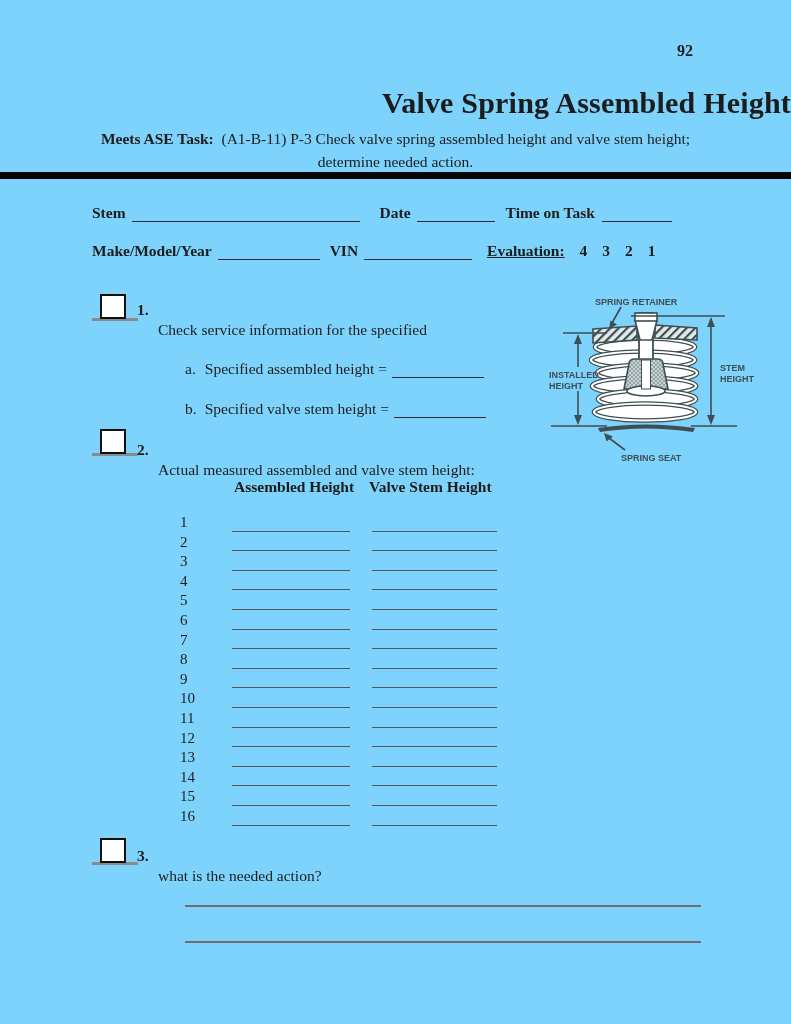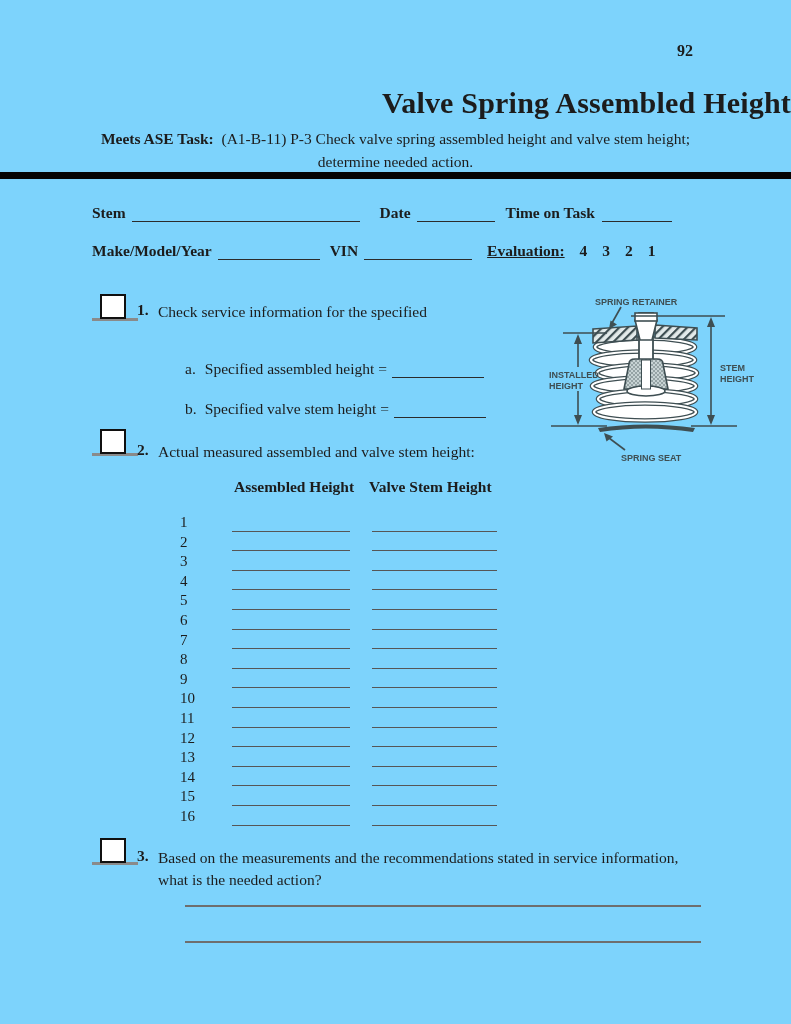--- a/index.html
+++ b/index.html
@@ -15,21 +15,21 @@
   .subtitle { left:0; top:127px; width:791px; text-align:center; font-size:15.5px; line-height:23px; }
   .divider { left:0; top:172px; width:791px; height:7px; background:#050505; }
 
   .inforow { display:flex; align-items:flex-end; font-size:15.5px; white-space:nowrap; }
   .fill { display:inline-block; border-bottom:1.7px solid #2b2b2b; height:15px; }
 
   .chk { width:46px; height:27px; border-bottom:3px solid #8a8a8a; }
   .chk-box { position:absolute; left:8px; top:0; width:26px; height:25px; border:2px solid #101010; background:#fff; }
 
   .step-num { font-size:15.5px; font-weight:bold; }
-  .step-text { font-size:15.5px; line-height:21.5px; }
+  .step-text { font-size:15.5px; line-height:21.5px;margin-top:18px; }
 
   .sub-row { display:flex; align-items:flex-end; font-size:15.5px; white-space:nowrap; }
 
   .th { font-size:15.5px; font-weight:bold; }
 
   .trows { left:180px; top:514px; width:340px; }
   .trow { position:relative; height:19.6px; }
   .tnum { position:absolute; left:0; top:0; font-size:15px; }
   .tline { position:absolute; bottom:2px; height:0; border-bottom:1.6px solid #565656; }
   .tline.c1 { left:52px; width:118px; }
@@ -186,21 +186,20 @@
         <span class="tline c1"></span>
         <span class="tline c2"></span>
       </div>
   </div>
 
   <div class="abs chk" style="left:92px; top:838px;">
     <span class="chk-box"></span>
   </div>
   <div class="abs step-num" style="left:137px; top:847px;">3.</div>
   <div class="abs step-text" style="left:158px; top:847px; width:545px;">
-    <div>Based on the measurements and the recommendations stated in service information,</div>
     <div>what is the needed action?</div>
   </div>
 
   <div class="abs answer-line" style="left:185px; top:905px; width:516px;"></div>
   <div class="abs answer-line" style="left:185px; top:941px; width:516px;"></div>
 
   <svg class="abs" style="left:545px; top:290px;" width="215" height="178" viewBox="0 0 215 178">
     <defs>
       <pattern id="hatch" patternUnits="userSpaceOnUse" width="6" height="6" patternTransform="rotate(45)">
         <rect width="6" height="6" fill="#e3eaea"></rect>

